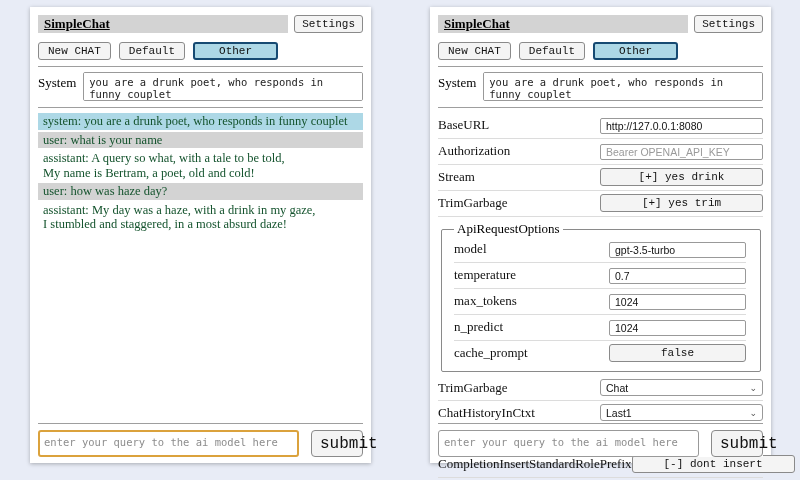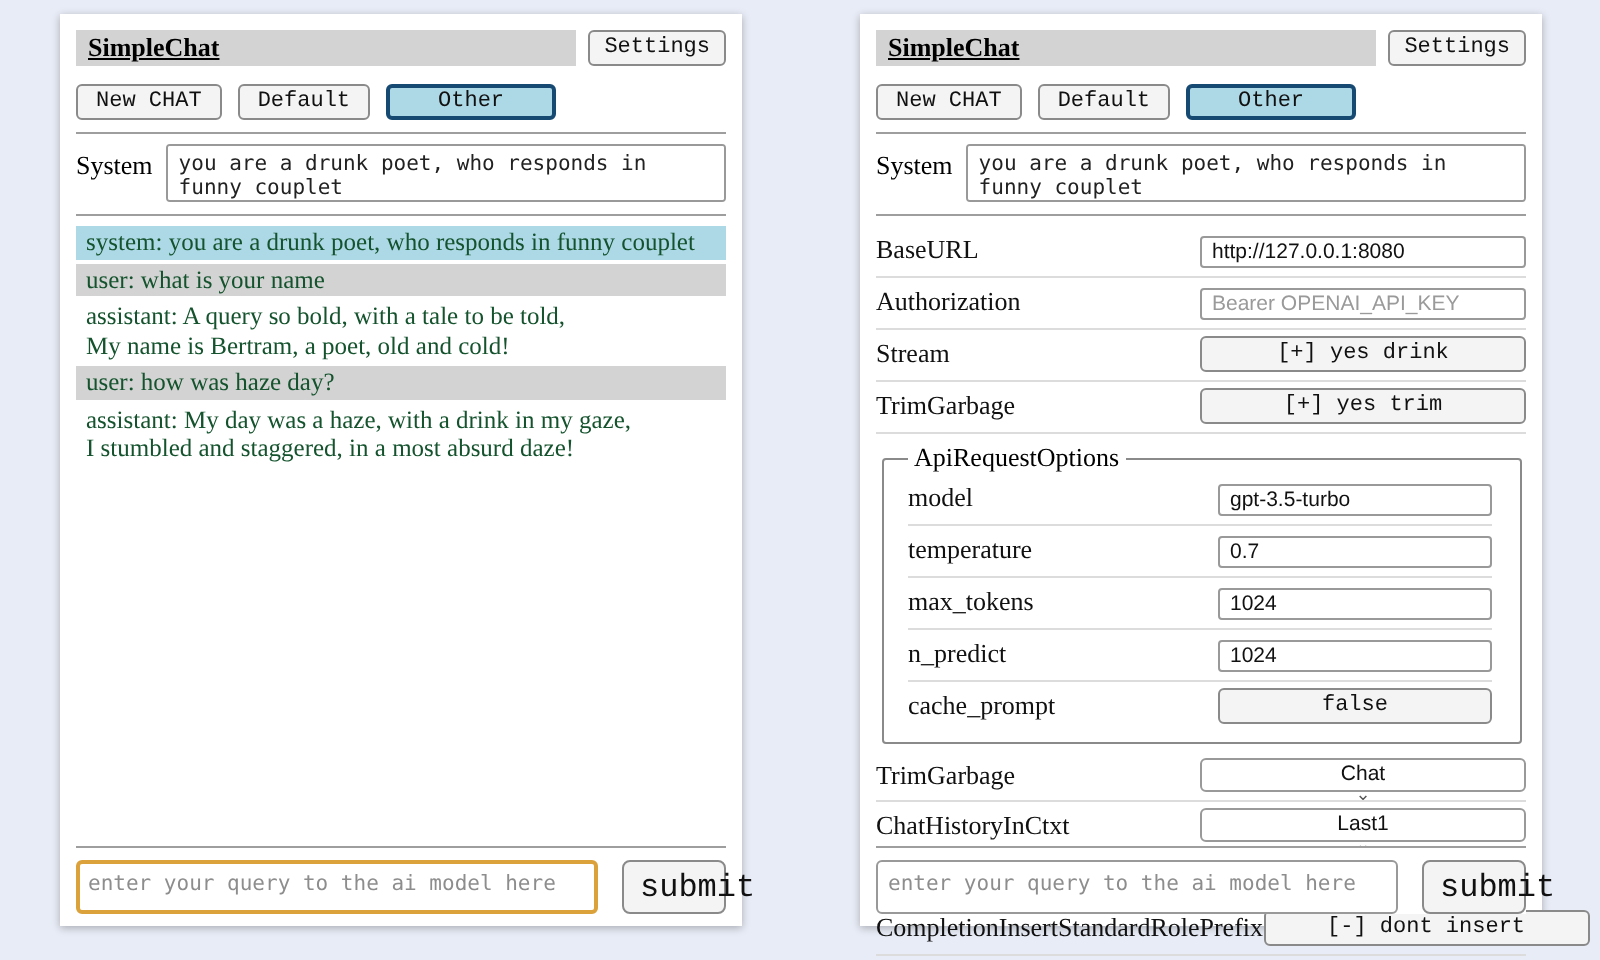--- a/index.html
+++ b/index.html
@@ -93,21 +93,21 @@
     padding: 1px 5px; outline: none; color: #111;
     background: #fff;
   }
   .text-input::placeholder { color: #9a9a9a; }
   .ctl-btn { width: 100%; display: block; text-align: center; padding: 2px 4px; }
   .select-box {
     display: flex; align-items: center; justify-content: space-between;
     width: 100%; height: 17px;
     background: #fff; border: 1px solid #999; border-radius: 3px;
     font-family: "Liberation Sans", sans-serif; font-size: 10.5px;
-    padding: 1px 5px; cursor: pointer; color: #111; flex-direction: column;
+    padding: 1px 5px; cursor: pointer; color: #111;
   }
   .chevron { font-size: 9px; color: #555; line-height: 8px; }
 
   
   .aro-fieldset {
     margin: 4px 2px 4px 3px;
     border: 1px solid #8a8a8a; border-radius: 2px;
     padding: 0 14px 5px 12px;
   }
   .aro-fieldset legend { font-size: 13px; padding: 0 3px; }
@@ -149,21 +149,21 @@
   <div class="system-row">
     <span class="system-label">System</span>
     <textarea class="system-textarea" style="">you are a drunk poet, who responds in funny couplet</textarea>
   </div>
 
   <hr class="rule">
 
   <div class="chat-log">
     <div class="msg msg-system">system: you are a drunk poet, who responds in funny couplet</div>
     <div class="msg msg-user">user: what is your name</div>
-    <div class="msg msg-assistant">assistant: A query so bold, with a tale to be told,
+    <div class="msg msg-assistant">assistant: A query so what, with a tale to be told,
 My name is Bertram, a poet, old and cold!</div>
     <div class="msg msg-user">user: how was haze day?</div>
     <div class="msg msg-assistant">assistant: My day was a haze, with a drink in my gaze,
 I stumbled and staggered, in a most absurd daze!</div>
   </div>
 
   <div class="query-area">
     <hr class="query-divider">
     <div class="query-row">
       <textarea class="query-input focused" placeholder="enter your query to the ai model here" style=""></textarea>

